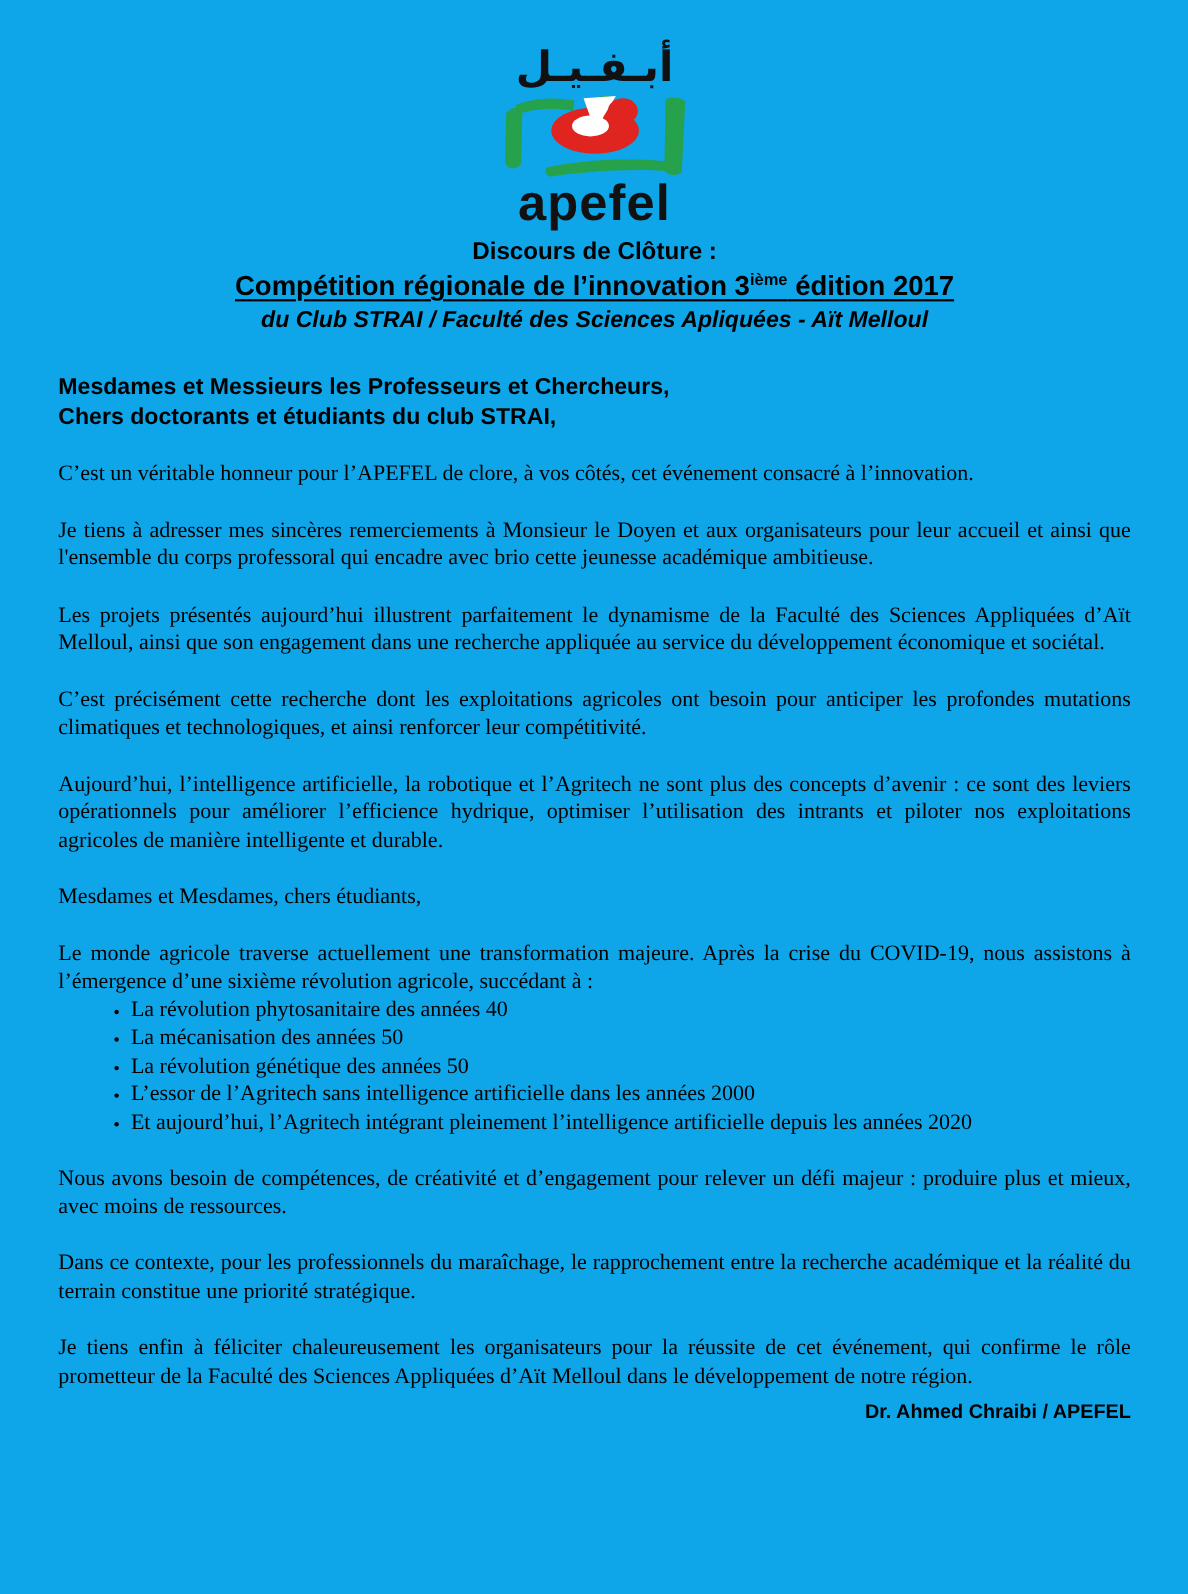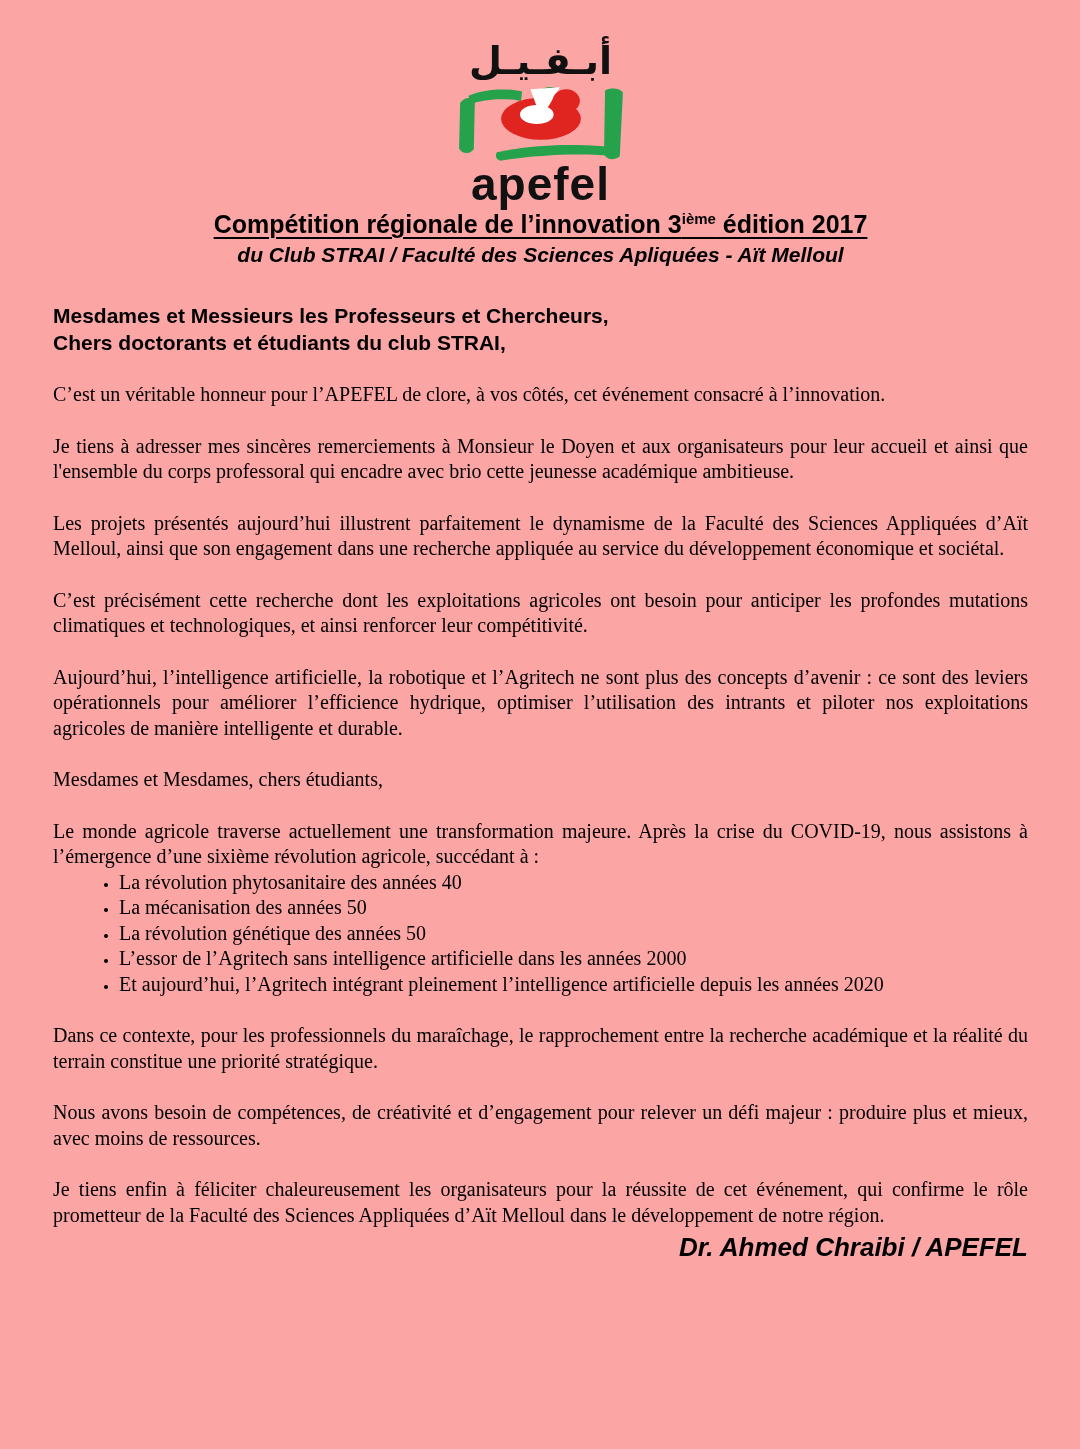--- a/index.html
+++ b/index.html
@@ -1,20 +1,20 @@
 <!DOCTYPE html>
 <html><head>
 <meta charset="utf-8">
 <style>
   * { box-sizing: border-box; }
   html, body { margin: 0; padding: 0; background: #ffffff; }
   .page {
     width: 1080px;
     height: 1449px;
-    background: #fca5a5;
+    background: #0ea5e9;
     color: #000;
     padding: 38px 52px 0 53px;
     font-family: "Liberation Serif", serif;
     overflow: hidden;
   }
 
   
   .logo-block { text-align: center; line-height: 1; }
   .logo-arabic {
     font-family: "DejaVu Sans", sans-serif;
@@ -71,23 +71,22 @@
     font-family: "Liberation Sans", sans-serif;
     font-weight: 700;
     font-size: 23px;
     line-height: 28px;
   }
   .signature {
     margin-top: 6px;
     text-align: right;
     font-family: "Liberation Sans", sans-serif;
     font-weight: 700;
-    font-size: 26px;
+    font-size: 18px;
     line-height: 26px;
-    font-style: italic;
   }
 </style>
 </head>
 <body>
 
 <div class="page">
 
   <header class="logo-block">
     <div class="logo-arabic">أبـفـيـل</div>
     <svg class="logo-svg" width="168" height="76" viewBox="0 0 160 72" aria-hidden="true">
@@ -102,20 +101,21 @@
         <ellipse cx="80" cy="31" rx="38" ry="20" fill="#E0241F"></ellipse>
         <path d="M80,31 L70,3 L98,1 Z" fill="#ffffff"></path>
         <ellipse cx="104" cy="14" rx="13" ry="11" fill="#E0241F"></ellipse>
         <ellipse cx="76" cy="27" rx="16" ry="9" fill="#ffffff"></ellipse>
       </g>
     </svg>
     <div class="logo-wordmark">apefel</div>
   </header>
 
   <section class="title-block">
+    <div class="title-line1">Discours de Clôture :</div>
     <div class="title-line2"><span>Compétition régionale de l’innovation 3</span><sup>ième</sup><span> édition 2017</span></div>
     <div class="title-line3">du Club STRAI / Faculté des Sciences Apliquées - Aït Melloul</div>
   </section>
 
   <section class="salutation">
     <div>Mesdames et Messieurs les Professeurs et Chercheurs,</div>
     <div>Chers doctorants et étudiants du club STRAI,</div>
   </section>
 
   <section class="body">
@@ -126,20 +126,20 @@
     <p>Aujourd’hui, l’intelligence artificielle, la robotique et l’Agritech ne sont plus des concepts d’avenir : ce sont des leviers opérationnels pour améliorer l’efficience hydrique, optimiser l’utilisation des intrants et piloter nos exploitations agricoles de manière intelligente et durable.</p>
     <p>Mesdames et Mesdames, chers étudiants,</p>
     <p>Le monde agricole traverse actuellement une transformation majeure. Après la crise du COVID-19, nous assistons à l’émergence d’une sixième révolution agricole, succédant à :</p>
     <ul>
       <li>La révolution phytosanitaire des années 40</li>
       <li>La mécanisation des années 50</li>
       <li>La révolution génétique des années 50</li>
       <li>L’essor de l’Agritech sans intelligence artificielle dans les années 2000</li>
       <li>Et aujourd’hui, l’Agritech intégrant pleinement l’intelligence artificielle depuis les années 2020</li>
     </ul>
+    <p>Nous avons besoin de compétences, de créativité et d’engagement pour relever un défi majeur : produire plus et mieux, avec moins de ressources.</p>
     <p>Dans ce contexte, pour les professionnels du maraîchage, le rapprochement entre la recherche académique et la réalité du terrain constitue une priorité stratégique.</p>
-    <p>Nous avons besoin de compétences, de créativité et d’engagement pour relever un défi majeur : produire plus et mieux, avec moins de ressources.</p>
     <p>Je tiens enfin à féliciter chaleureusement les organisateurs pour la réussite de cet événement, qui confirme le rôle prometteur de la Faculté des Sciences Appliquées d’Aït Melloul dans le développement de notre région.</p>
   </section>
 
   <div class="signature">Dr. Ahmed Chraibi / APEFEL</div>
 
 </div>
 
 </body></html>

